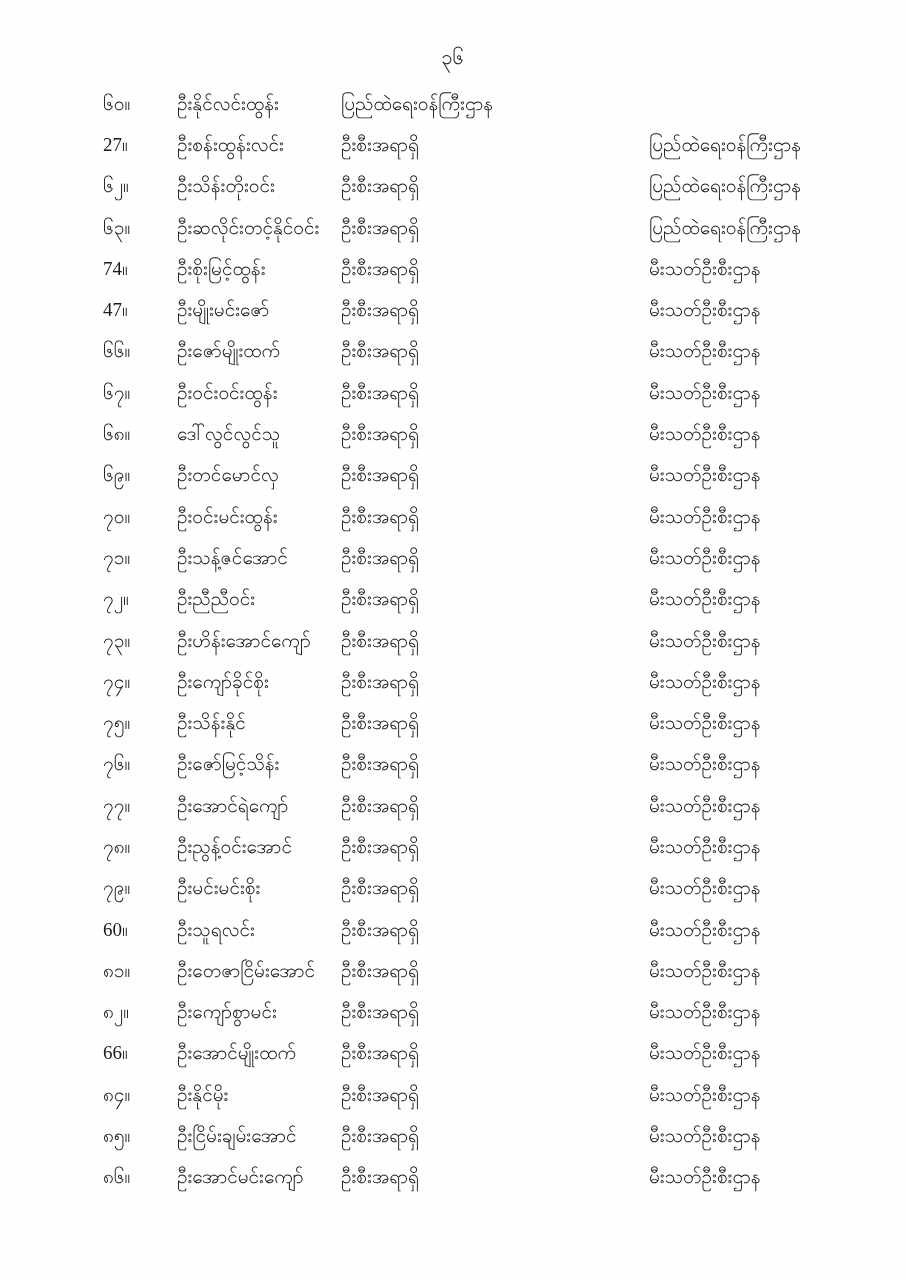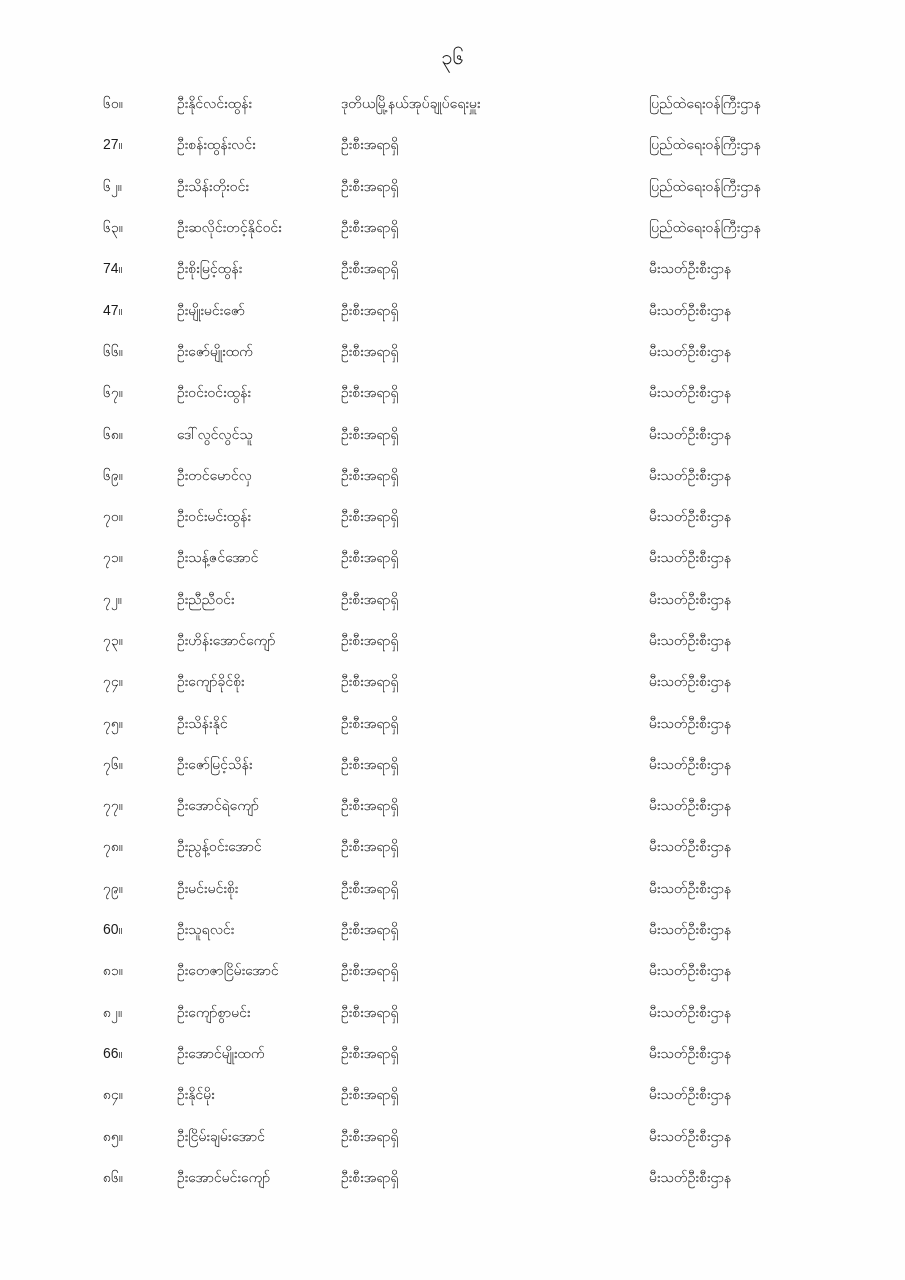--- a/index.html
+++ b/index.html
@@ -7,21 +7,21 @@
     padding: 0;
     background: #e8e8e8;
   }
   .page {
     position: relative;
     width: 905px;
     height: 1280px;
     margin: 0 auto;
     background: #fefefe;
     color: #1a1a1a;
-    font-family: Liberation Sans, sans-serif;
+    font-family: Liberation Serif, serif;
     overflow: hidden;
   }
   .pagenum {
     text-align: center;
     padding-top: 44px;
     font-size: 20px;
     line-height: 26px;
   }
   .doc-title {
     text-align: center;
@@ -31,38 +31,37 @@
     margin-top: 12px;
   }
   .rows {
     margin-top: 14px;
   }
   .row {
     display: flex;
     align-items: center;
     height: 41.3px;
     padding-left: 103px;
-    font-size: 14px;
+    font-size: 19px;
     white-space: nowrap;
   }
   .c-no   { width: 60px;  flex: 0 0 auto; }
   .c-name { width: 164px; flex: 0 0 auto; overflow: visible; margin-left: 14px; }
   .c-pos  { width: 308px; flex: 0 0 auto; overflow: visible; }
   .c-dept { flex: 1 1 auto; }
 </style>
 </head>
 <body>
 
 <div class="page">
   <div class="pagenum">၃၆</div>
   <div class="rows">
   <div class="row">
     <span class="c-no">၆၀။</span>
     <span class="c-name">ဦးနိုင်လင်းထွန်း</span>
-    <span class="c-pos">ဒုတိယမြို့နယ်အုပ်ချုပ်ရေးမှူး</span>
     <span class="c-dept">ပြည်ထဲရေးဝန်ကြီးဌာန</span>
   </div>
 
   <div class="row">
     <span class="c-no">27။</span>
     <span class="c-name">ဦးစန်းထွန်းလင်း</span>
     <span class="c-pos">ဦးစီးအရာရှိ</span>
     <span class="c-dept">ပြည်ထဲရေးဝန်ကြီးဌာန</span>
   </div>
 

